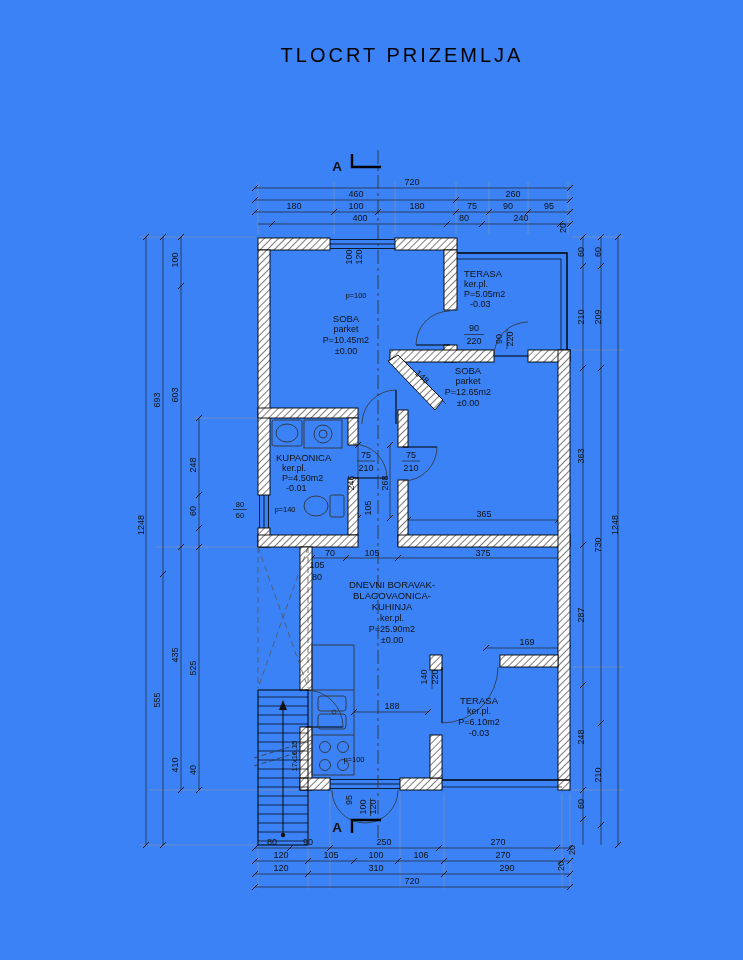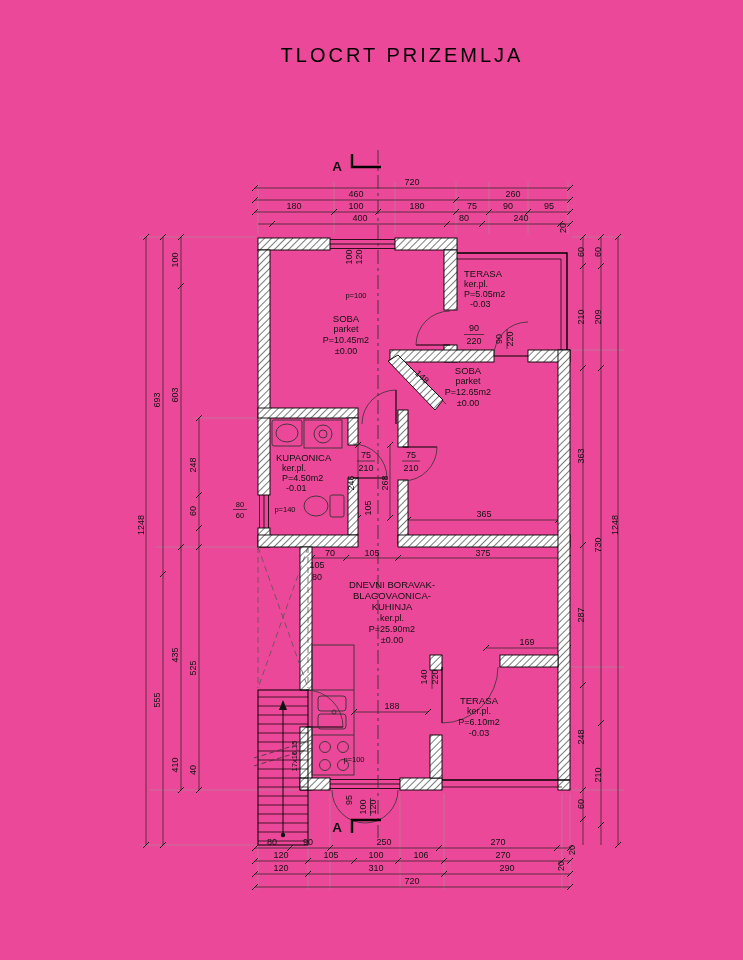--- a/index.html
+++ b/index.html
@@ -1,16 +1,16 @@
 <!DOCTYPE html>
 <html><head>
 <meta charset="utf-8">
 <style>
   html,body{margin:0;padding:0;background:#ffffff;}
-  .page{width:743px;height:960px;background:#ec4899;position:relative;font-family:"Liberation Sans",sans-serif;}
+  .page{width:743px;height:960px;background:#3b82f6;position:relative;font-family:"Liberation Sans",sans-serif;}
   svg{display:block;}
   text{font-family:"Liberation Sans",sans-serif;fill:#111;}
   .ttl{font-size:20px;letter-spacing:3px;fill:#000;}
   .dim{font-size:9px;}
   .dim8{font-size:7.5px;}
   .room{font-size:9px;}
   .rname{font-size:9.5px;}
   .amark{font-size:13.5px;font-weight:bold;}
   .dl{stroke:#222;stroke-width:0.7;}
   .ext{stroke:#999;stroke-width:0.5;}

